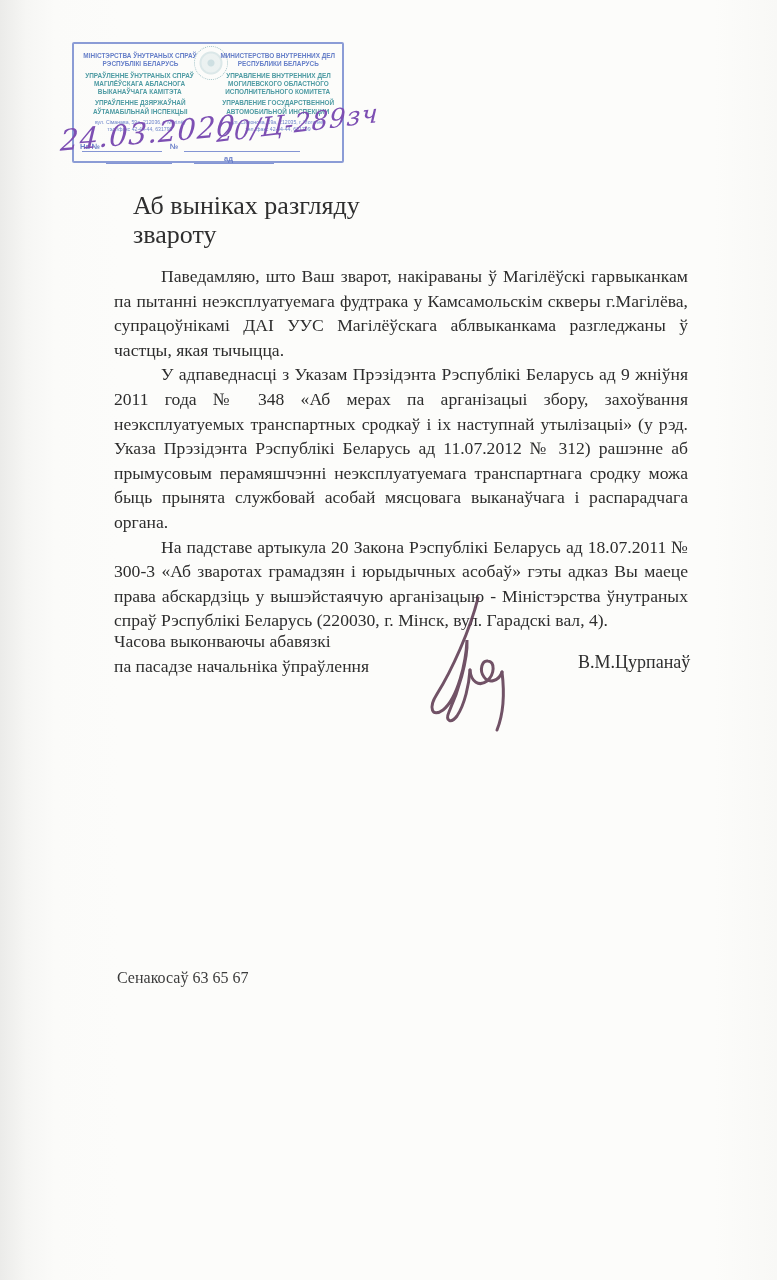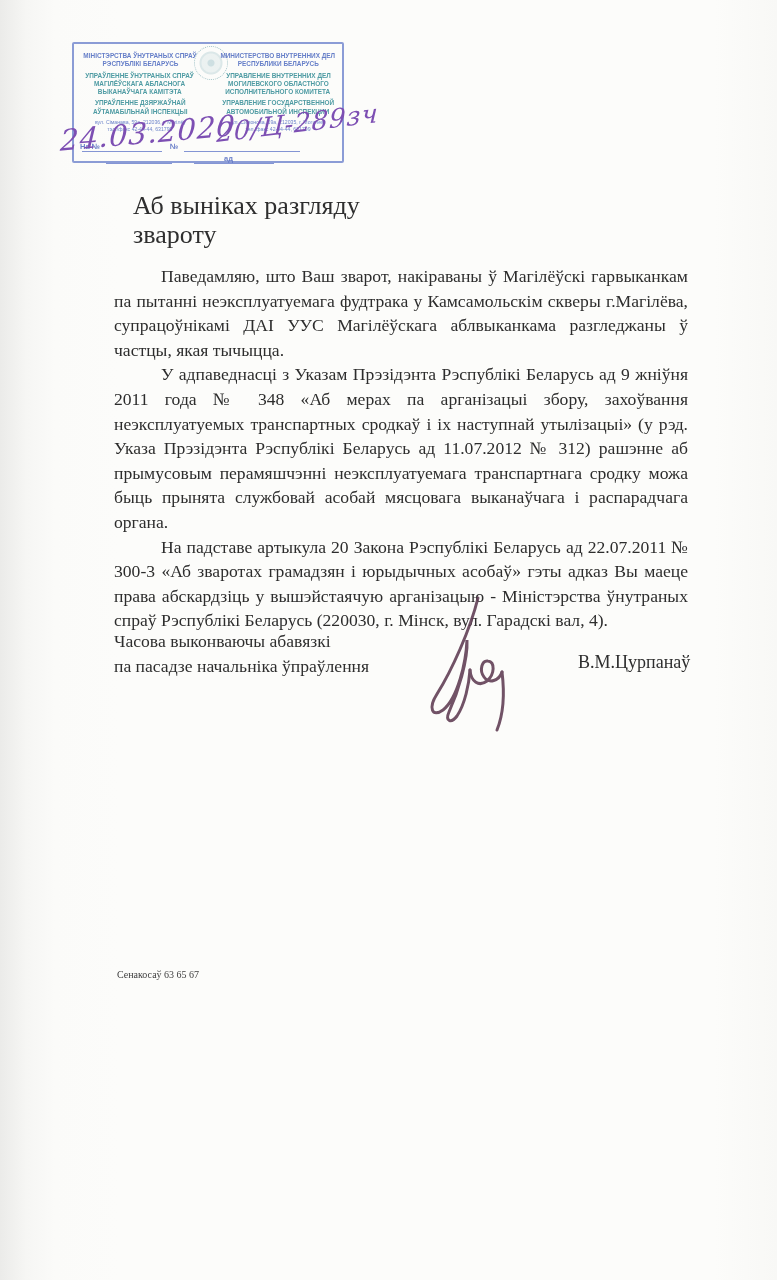--- a/index.html
+++ b/index.html
@@ -59,21 +59,21 @@
     font-size:17.6px;line-height:24.6px;
     text-align:justify;text-indent:47px;
     color:#2d2d2d;
   }
   .signoff{
     position:absolute;left:114px;top:629px;
     font-size:17.6px;line-height:25px;white-space:pre-line;
   }
   .signer{position:absolute;left:578px;top:652px;font-size:18px;text-align:right;}
   .signature-svg{position:absolute;left:406px;top:590px;}
-  .executor{position:absolute;left:117px;top:969px;font-size:10px;color:#3c3c3c;}
+  .executor{position:absolute;left:117px;top:969px;font-size:16px;color:#3c3c3c;}
 </style>
 </head>
 <body>
 
 <div class="page">
 
   <div class="stamp">
     <div class="emblem"></div>
 
     <div class="scol scol-left">
@@ -112,21 +112,21 @@
 
   <div class="hand hand-date">24.03.2020</div>
   <div class="hand hand-number">20/Ц-289зч</div>
 
   <div class="subject">Аб выніках разгляду
 звароту</div>
 
   <div class="body-block">
     <p>Паведамляю, што Ваш зварот, накіраваны ў Магілёўскі гарвыканкам па пытанні неэксплуатуемага фудтрака у Камсамольскім скверы г.Магілёва, супрацоўнікамі ДАІ УУС Магілёўскага аблвыканкама разгледжаны ў частцы, якая тычыцца.</p>
     <p>У адпаведнасці з Указам Прэзідэнта Рэспублікі Беларусь ад 9 жніўня 2011 года № 348 «Аб мерах па арганізацыі збору, захоўвання неэксплуатуемых транспартных сродкаў і іх наступнай утылізацыі» (у рэд. Указа Прэзідэнта Рэспублікі Беларусь ад 11.07.2012 № 312) рашэнне аб прымусовым перамяшчэнні неэксплуатуемага транспартнага сродку можа быць прынята службовай асобай мясцовага выканаўчага і распарадчага органа.</p>
-    <p>На падставе артыкула 20 Закона Рэспублікі Беларусь ад 22.07.2011 № 300-3 «Аб зваротах грамадзян і юрыдычных асобаў» гэты адказ Вы маеце права абскардзіць у вышэйстаячую арганізацыю - Міністэрства ўнутраных спраў Рэспублікі Беларусь (220030, г. Мінск, вул. Гарадскі вал, 4).</p>
+    <p>На падставе артыкула 20 Закона Рэспублікі Беларусь ад 18.07.2011 № 300-3 «Аб зваротах грамадзян і юрыдычных асобаў» гэты адказ Вы маеце права абскардзіць у вышэйстаячую арганізацыю - Міністэрства ўнутраных спраў Рэспублікі Беларусь (220030, г. Мінск, вул. Гарадскі вал, 4).</p>
   </div>
 
   <div class="signoff">Часова выконваючы абавязкі
 па пасадзе начальніка ўпраўлення</div>
 
   <svg class="signature-svg" width="134" height="152" viewBox="0 0 134 152">
     <g fill="none" stroke="#5e3b52" stroke-width="3" stroke-linecap="round" opacity="0.88">
       <path d="M72,8 C64,40 46,80 31,104 C22,118 26,128 37,120 C52,108 60,72 61,50 C62,70 52,102 43,122 C39,131 45,134 51,126 C59,114 63,94 64,80"></path>
       <path d="M64,80 C65,92 73,97 81,91 C89,84 89,72 82,71 C76,70 73,80 78,87 C83,94 93,91 96,82"></path>
       <path d="M96,82 C98,98 99,120 91,140"></path>

